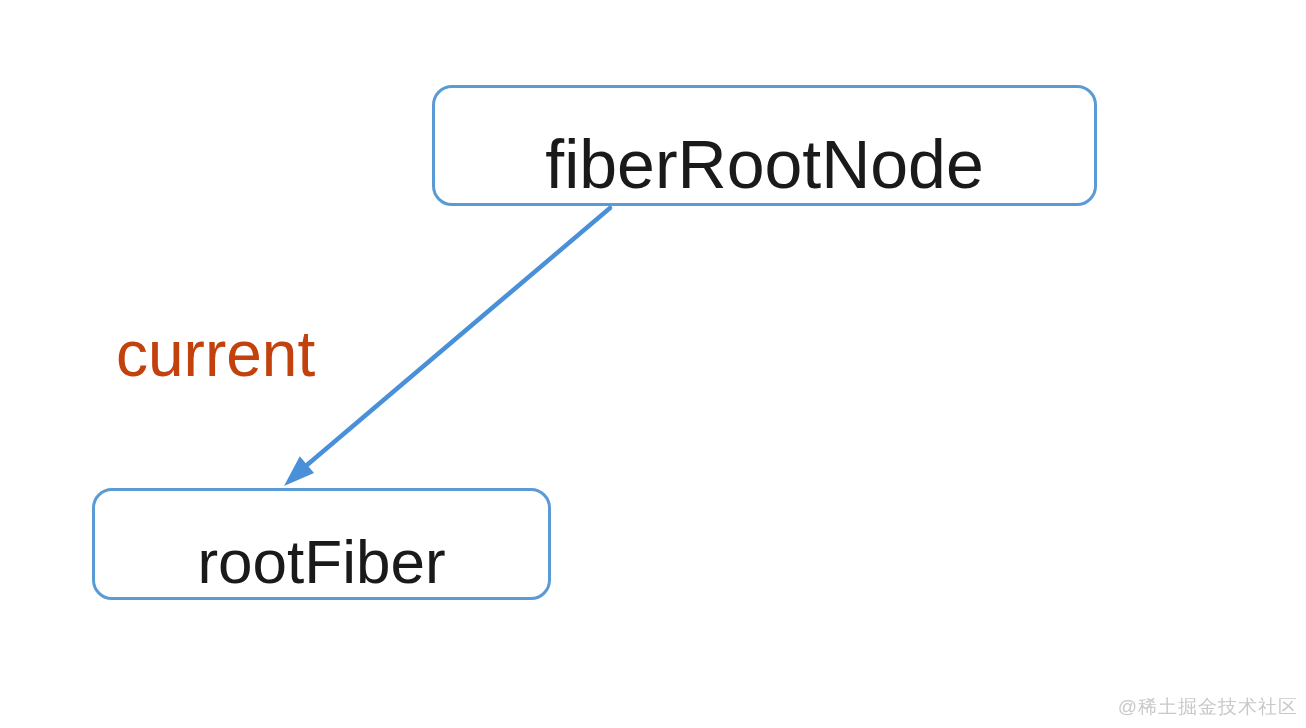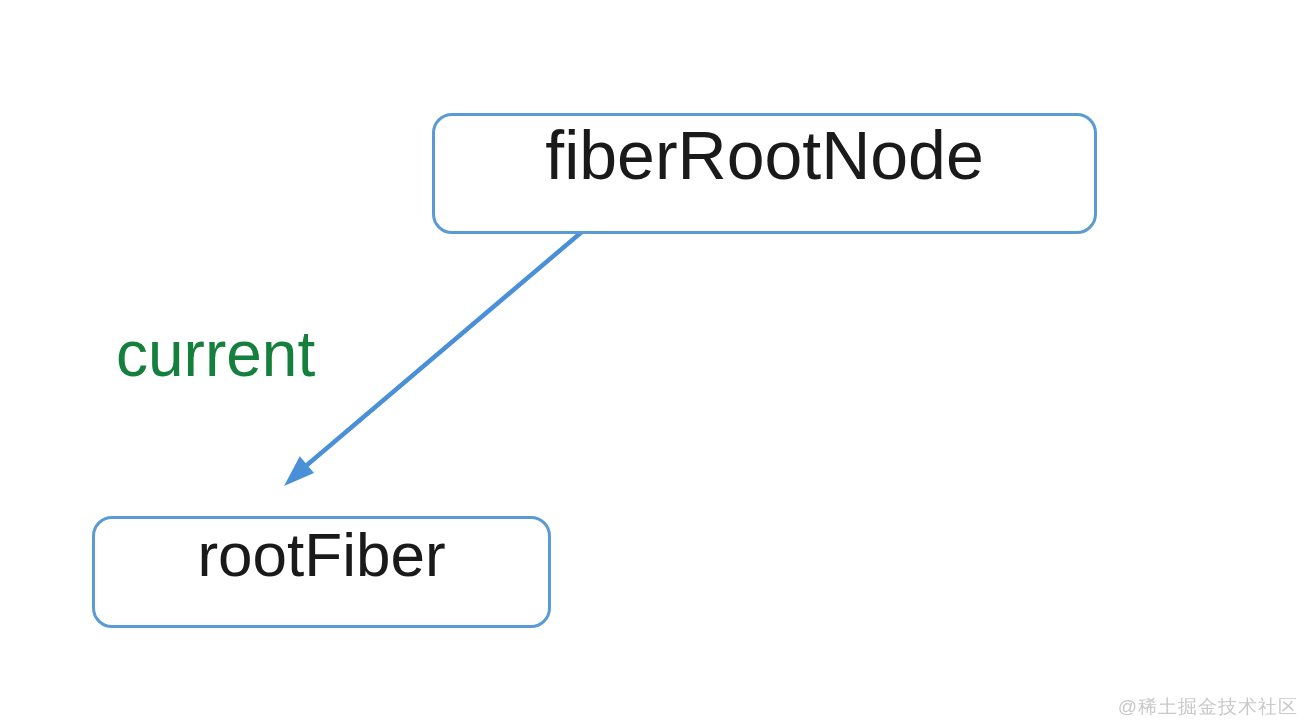--- a/index.html
+++ b/index.html
@@ -15,45 +15,44 @@
     background: #ffffff;
     overflow: hidden;
   }
   .node {
     position: absolute;
     box-sizing: border-box;
     background: #ffffff;
     border: 3px solid #5b9bd5;
     border-radius: 20px;
     display: flex;
-    align-items: flex-start;
+    align-items: flex-end;
     justify-content: center;
     color: #1a1a1a;
-    margin-top: 28px;
   }
   .node-fiber-root {
     left: 432px;
     top: 85px;
     width: 665px;
     height: 121px;
     font-size: 68px;
   }
   .node-root-fiber {
     left: 92px;
     top: 488px;
     width: 459px;
     height: 112px;
     font-size: 62px;
   }
   .edge-label {
     position: absolute;
     left: 116px;
     top: 322px;
     font-size: 64px;
-    color: #15803d;
+    color: #c2410c;
     line-height: 1;
     white-space: nowrap;
   }
   .arrow-svg {
     position: absolute;
     left: 0;
     top: 0;
     width: 1306px;
     height: 728px;
     pointer-events: none;

